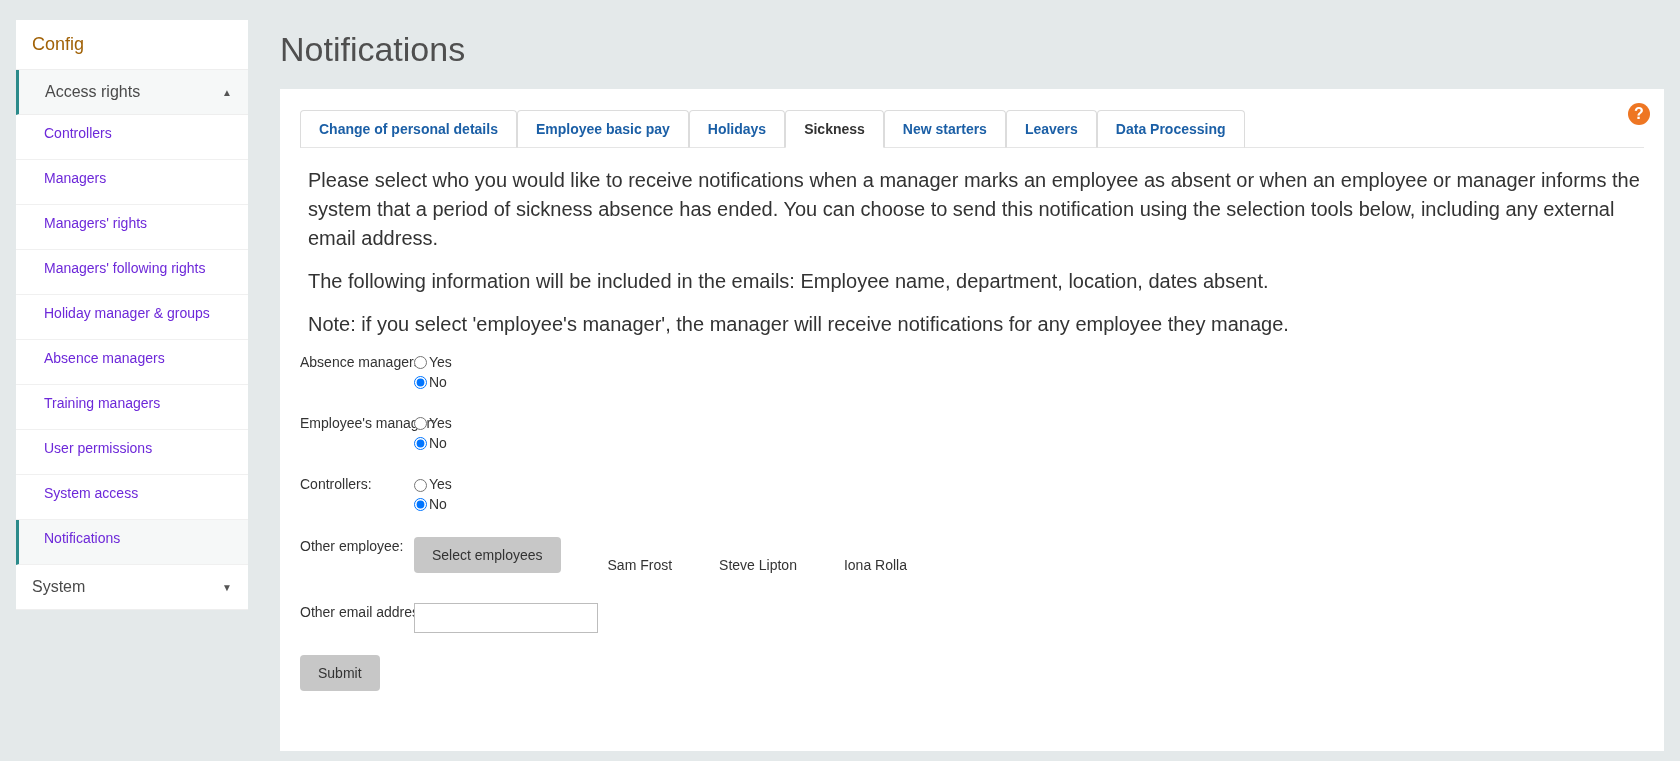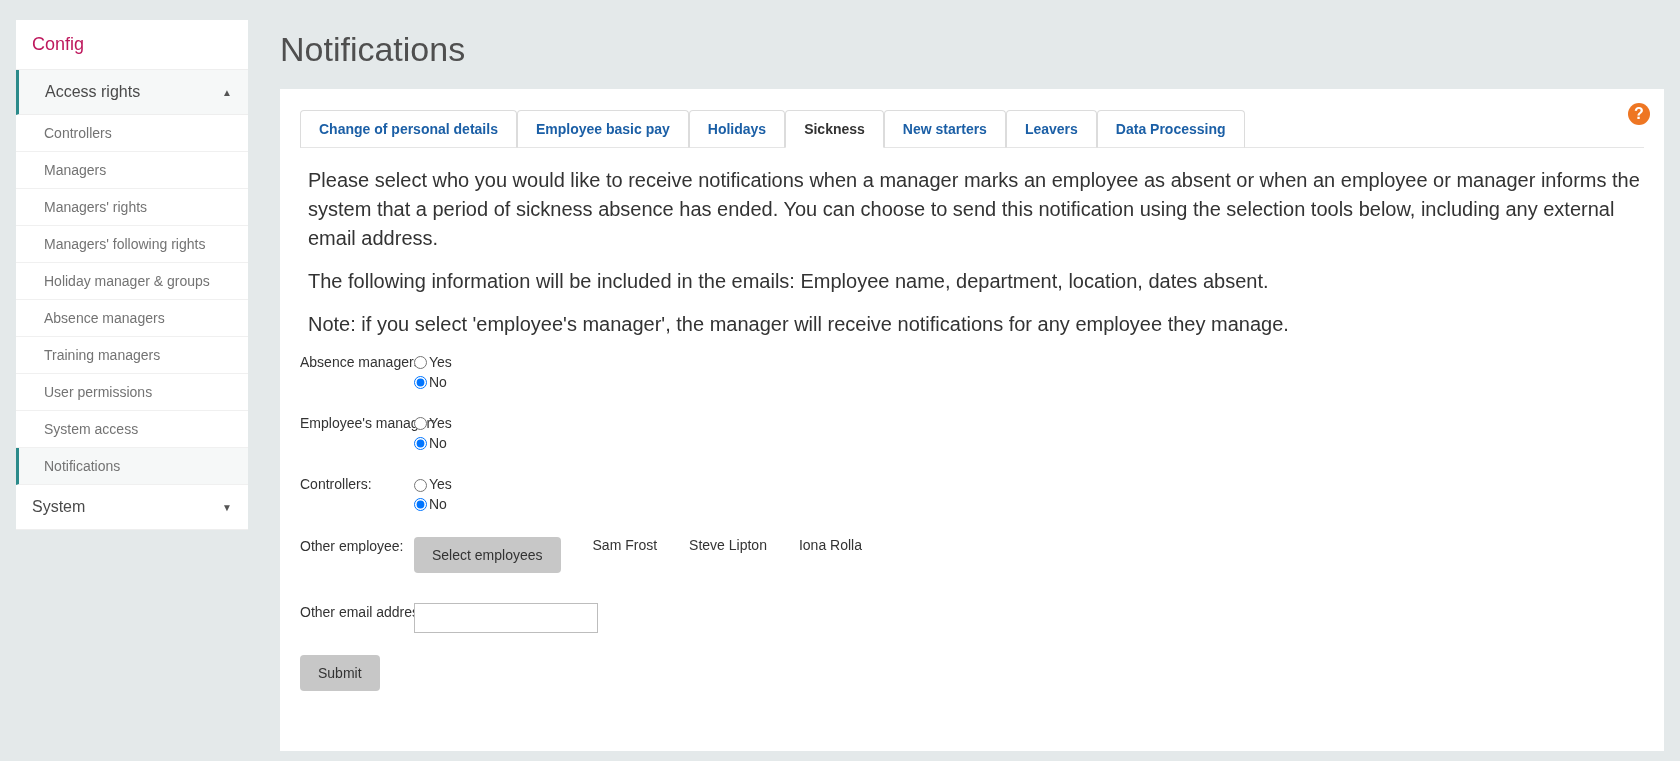--- a/index.html
+++ b/index.html
@@ -15,21 +15,21 @@
   
   .sidebar {
     width:232px;
     background:#fff;
     margin-right:32px;
     flex-shrink:0;
   }
   .sb-hdr {
     padding:14px 16px;
     font-size:18px;
-    color:#be185d;
+    color:#a16207;
     border-bottom:1px solid #eee;
     font-weight:400;
   }
   .sb-section {
     padding:13px 16px;
     font-size:16px;
     color:#4a4a4a;
     border-bottom:1px solid #eee;
     display:flex;
     align-items:center;
@@ -37,23 +37,23 @@
     cursor:pointer;
   }
   .sb-section.expanded {
     background:#f6f8f8;
     border-left:3px solid #2a8a8a;
     padding-left:26px;
   }
   .sb-arrow { font-size:10px; color:#555; margin-left:6px; }
   .sb-items { }
   .sb-item {
-    padding:10px 16px 10px 28px;
-    font-size:14px;
-    color:#737373;
+    padding:10px 16px 18px 28px;
+    font-size:14px;
+    color:#6d28d9;
     border-bottom:1px solid #f0f0f0;
     cursor:pointer;
   }
   .sb-item.active {
     background:#f6f8f8;
     border-left:3px solid #2a8a8a;
     padding-left:25px;
   }
   .sb-section.subhdr { font-size:16px; }
   
@@ -126,21 +126,21 @@
   .radio-line input { margin:0; }
   .btn {
     background:#c7c7c7;
     color:#333;
     border:none;
     border-radius:4px;
     padding:10px 18px;
     font-size:14px;
     cursor:pointer;
   }
-  .emp-row { display:flex; align-items:flex-start; gap:20px; }
+  .emp-row { display:flex; align-items:flex-end; gap:35px; }
   .emp-name { color:#333; font-size:14px; cursor:pointer; margin-left:12px; }
   .txt {
     border:1px solid #bdbdbd;
     height:30px;
     width:184px;
     padding:4px 6px;
     font-size:14px;
   }
 </style>
 </head>

